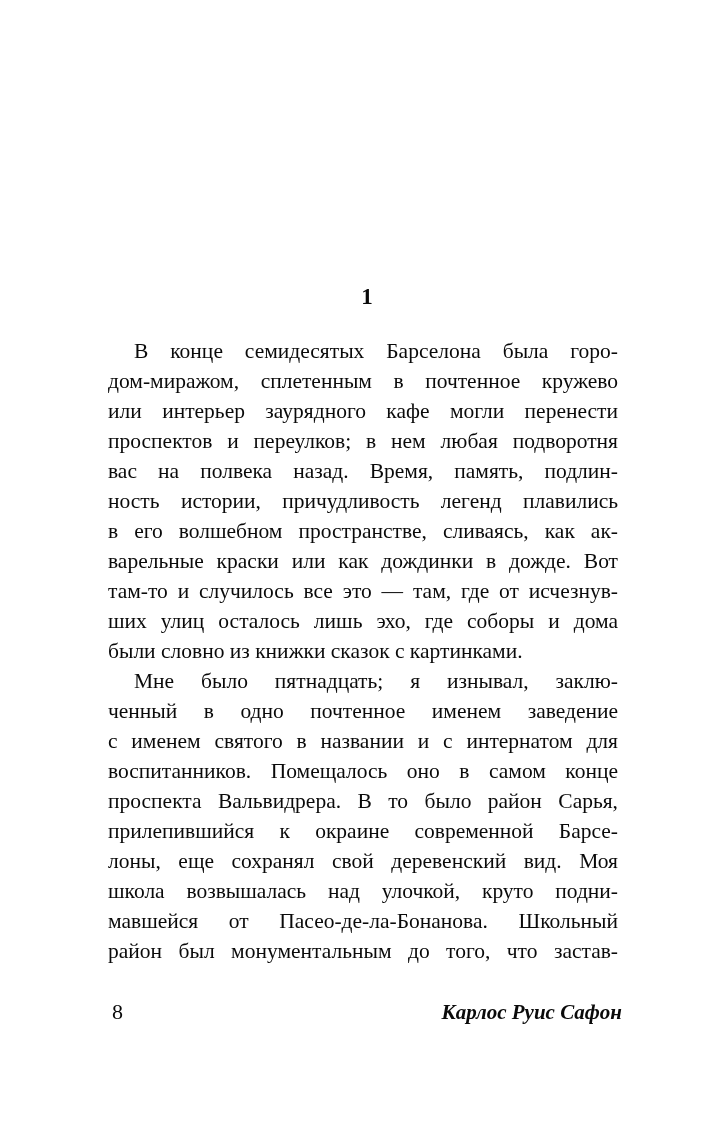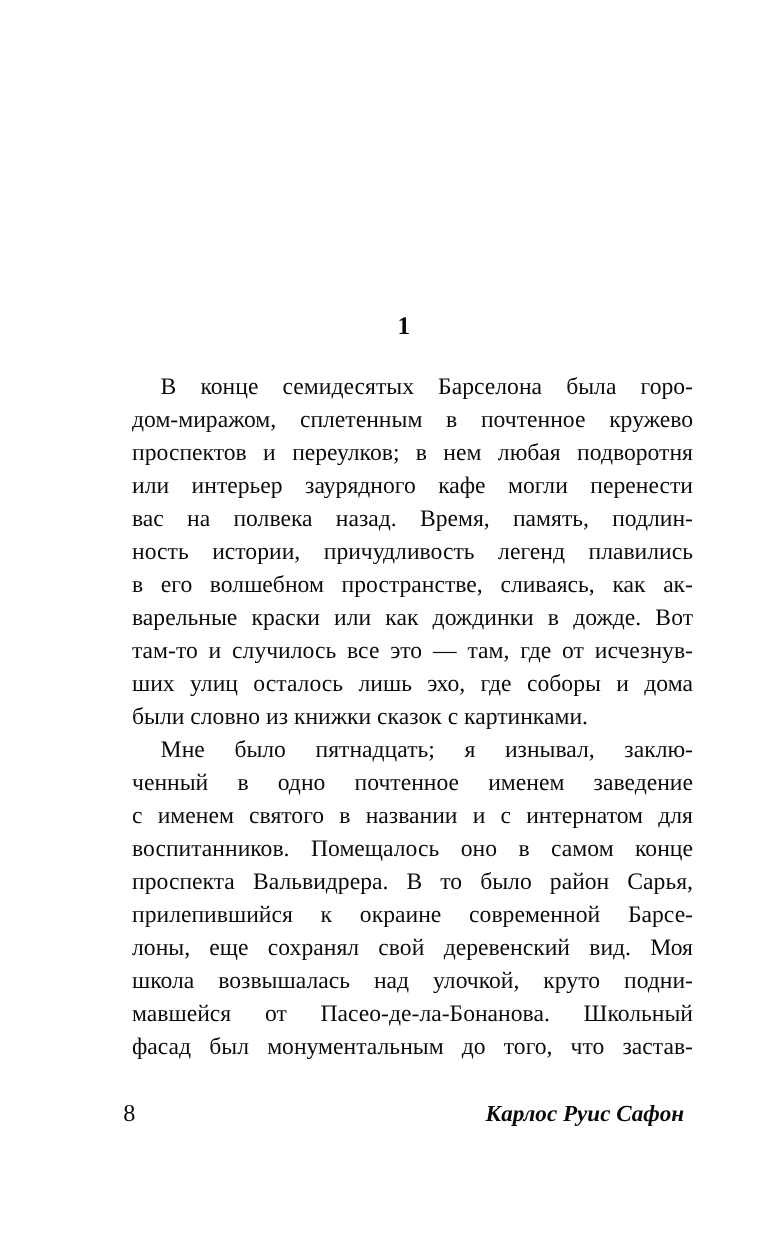--- a/index.html
+++ b/index.html
@@ -22,21 +22,21 @@
     left: 112px;
     width: 510px;
     text-align: center;
     font-size: 23px;
     font-weight: bold;
     line-height: 24px;
   }
   .text-block {
     position: absolute;
     top: 336px;
-    left: 120px;
+    left: 108px;
     width: 510px;
     font-size: 21.5px;
   }
   .paragraph {
     margin: 0;
     padding: 0;
   }
   .text-line {
     line-height: 30px;
     height: 30px;
@@ -74,41 +74,41 @@
 <body>
 
 <div class="page">
 
   <div class="chapter-number">1</div>
 
   <div class="text-block">
       <div class="paragraph">
         <div class="text-line first-line">В конце семидесятых Барселона была горо-</div>
         <div class="text-line">дом-миражом, сплетенным в почтенное кружево</div>
+        <div class="text-line">или интерьер заурядного кафе могли перенести</div>
         <div class="text-line">проспектов и переулков; в нем любая подворотня</div>
-        <div class="text-line">или интерьер заурядного кафе могли перенести</div>
         <div class="text-line">вас на полвека назад. Время, память, подлин-</div>
         <div class="text-line">ность истории, причудливость легенд плавились</div>
         <div class="text-line">в его волшебном пространстве, сливаясь, как ак-</div>
         <div class="text-line">варельные краски или как дождинки в дожде. Вот</div>
         <div class="text-line">там-то и случилось все это — там, где от исчезнув-</div>
         <div class="text-line">ших улиц осталось лишь эхо, где соборы и дома</div>
         <div class="text-line end-line">были словно из книжки сказок с картинками.</div>
       </div>
       <div class="paragraph">
         <div class="text-line first-line">Мне было пятнадцать; я изнывал, заклю-</div>
         <div class="text-line">ченный в одно почтенное именем заведение</div>
         <div class="text-line">с именем святого в названии и с интернатом для</div>
         <div class="text-line">воспитанников. Помещалось оно в самом конце</div>
         <div class="text-line">проспекта Вальвидрера. В то было район Сарья,</div>
         <div class="text-line">прилепившийся к окраине современной Барсе-</div>
         <div class="text-line">лоны, еще сохранял свой деревенский вид. Моя</div>
         <div class="text-line">школа возвышалась над улочкой, круто подни-</div>
         <div class="text-line">мавшейся от Пасео-де-ла-Бонанова. Школьный</div>
-        <div class="text-line">фасад был монументальным до того, что застав-</div>
+        <div class="text-line">район был монументальным до того, что застав-</div>
       </div>
     </div>
 
   <div class="footer">
     <span class="page-number">8</span>
     <span class="running-title">Карлос Руис Сафон</span>
   </div>
 
 </div>
 

